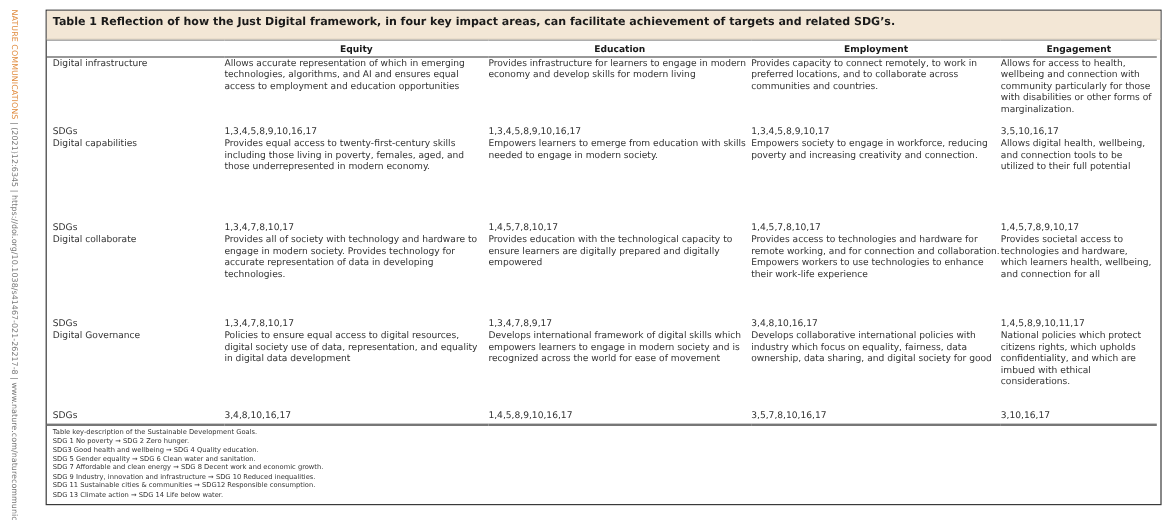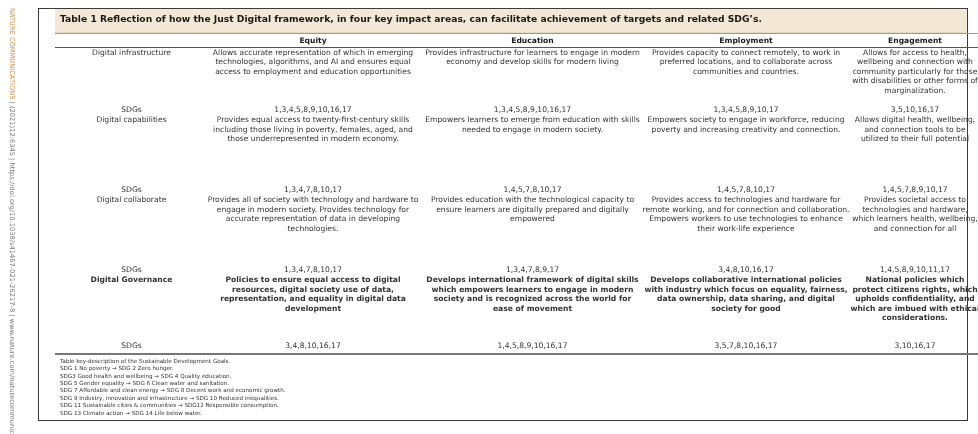--- a/index.html
+++ b/index.html
@@ -24,21 +24,20 @@
       width: 420px;
     }
     .side-text-inner .journal { color: #e08a3c; }
 
     .frame {
       position: absolute;
       left: 38px; top: 8px;
       width: 930px; height: 413px;
       border: 1.5px solid #3a3a3a;
       background: #fff;
-      padding-left: 16px;
     }
     .title-bar {
       background: #f3e7d6;
       height: 24px;
       padding: 4px 5px 0 5px;
       font-weight: bold;
       font-size: 9.2px;
       color: #1a1a1a;
       border-bottom: 1px solid #e5d8c5;
     }
@@ -61,21 +60,21 @@
     }
     table.main thead th {
       font-weight: bold;
       text-align: center;
       padding: 2px 0 1px 0;
       border-top: 1px solid #999;
       border-bottom: 1.5px solid #555;
       color: #1a1a1a;
       height: 13px;
     }
-    table.main td { vertical-align: top; padding: 0; text-align: center; }
+    table.main td { vertical-align: top; padding: 0; }
     table.main td.rowlabel { padding-left: 5px; }
     col.c0 { width: 148px; }
     col.c1 { width: 220px; }
     col.c2 { width: 219px; }
     col.c3 { width: 208px; }
     col.c4 { width: 130px; }
     tr.desc td { padding-top: 0; }
     tr.sdg-last td { border-bottom: 2px solid #777; padding-bottom: 2px; }
     .key {
       padding: 3px 0 0 5px;
@@ -147,21 +146,21 @@
           <td>Provides access to technologies and hardware for remote working, and for connection and collaboration. Empowers workers to use technologies to enhance their work-life experience</td>
           <td>Provides societal access to technologies and hardware, which learners health, wellbeing, and connection for all</td>
         </tr>
         <tr style="height: 10px;">
           <td class="rowlabel">SDGs</td>
           <td>1,3,4,7,8,10,17</td>
           <td>1,3,4,7,8,9,17</td>
           <td>3,4,8,10,16,17</td>
           <td>1,4,5,8,9,10,11,17</td>
         </tr>
-        <tr class="desc" style="height: 66px; font-weight: bold;">
+        <tr class="desc" style="height: 66px;">
           <td class="rowlabel">Digital Governance</td>
           <td>Policies to ensure equal access to digital resources, digital society use of data, representation, and equality in digital data development</td>
           <td>Develops international framework of digital skills which empowers learners to engage in modern society and is recognized across the world for ease of movement</td>
           <td>Develops collaborative international policies with industry which focus on equality, fairness, data ownership, data sharing, and digital society for good</td>
           <td>National policies which protect citizens rights, which upholds confidentiality, and which are imbued with ethical considerations.</td>
         </tr>
         <tr class="sdg-last" style="height: 12px;">
           <td class="rowlabel">SDGs</td>
           <td>3,4,8,10,16,17</td>
           <td>1,4,5,8,9,10,16,17</td>

